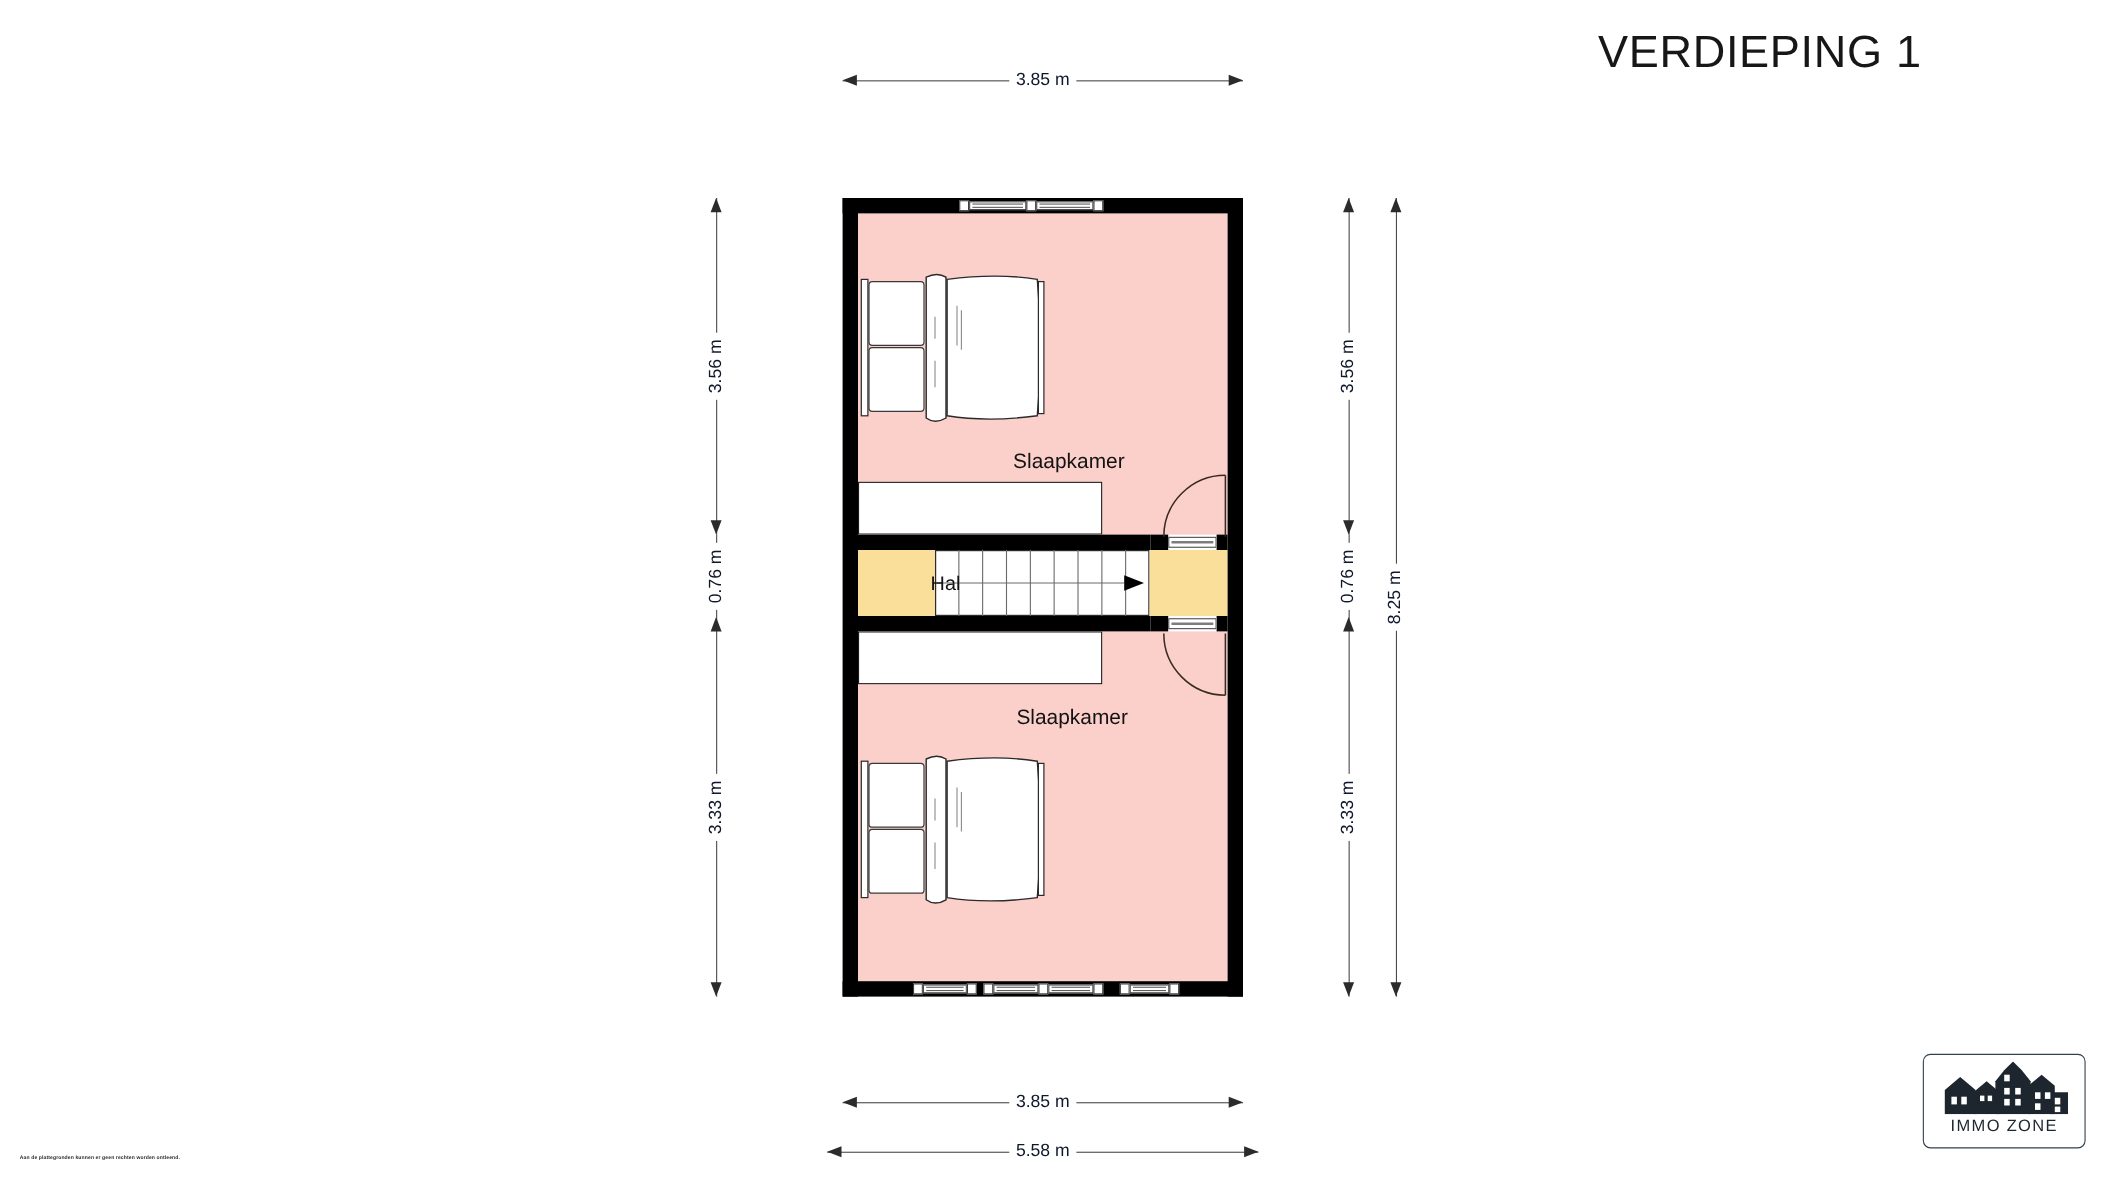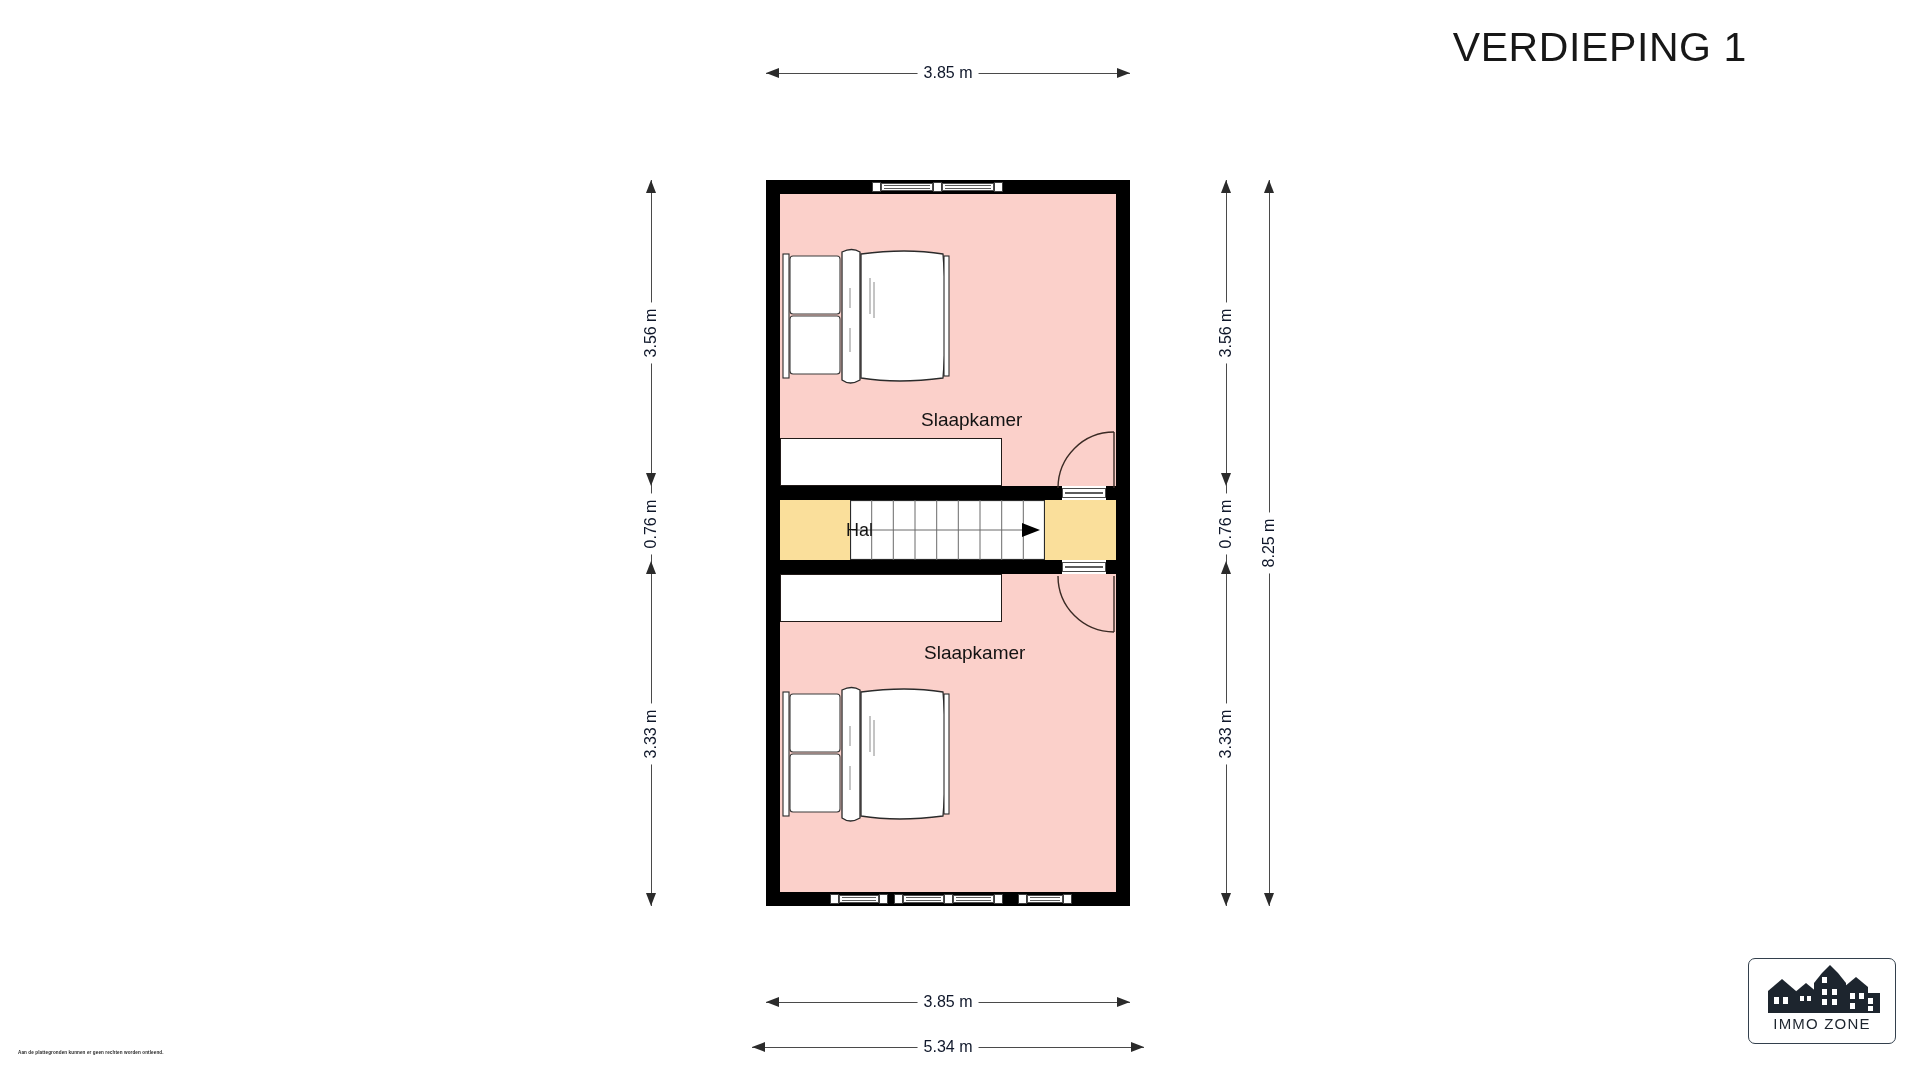--- a/index.html
+++ b/index.html
@@ -281,21 +281,21 @@
   <div class="dim horiz" style="left:766px; top:991px; width:364px; height:22px;">
     <div class="line"></div>
     <div class="arw left"></div>
     <div class="arw right"></div>
     <div class="dim-label">3.85 m</div>
   </div>
   <div class="dim horiz" style="left:752px; top:1036px; width:392px; height:22px;">
     <div class="line"></div>
     <div class="arw left"></div>
     <div class="arw right"></div>
-    <div class="dim-label">5.34 m</div>
+    <div class="dim-label">5.58 m</div>
   </div>
 
   <div id="plan">
 
     <div class="room-fill" style="left:14px; top:14px; width:336px; height:292px; background:#fbd0ca;"></div>
     <div class="room-fill" style="left:14px; top:320px; width:336px; height:60px; background:#fadf9b;"></div>
     <div class="room-fill" style="left:14px; top:394px; width:336px; height:318px; background:#fbd0ca;"></div>
 
     <div style="position:absolute; left:84px; top:320px; width:195px; height:60px; background:#ffffff;"></div>
 

